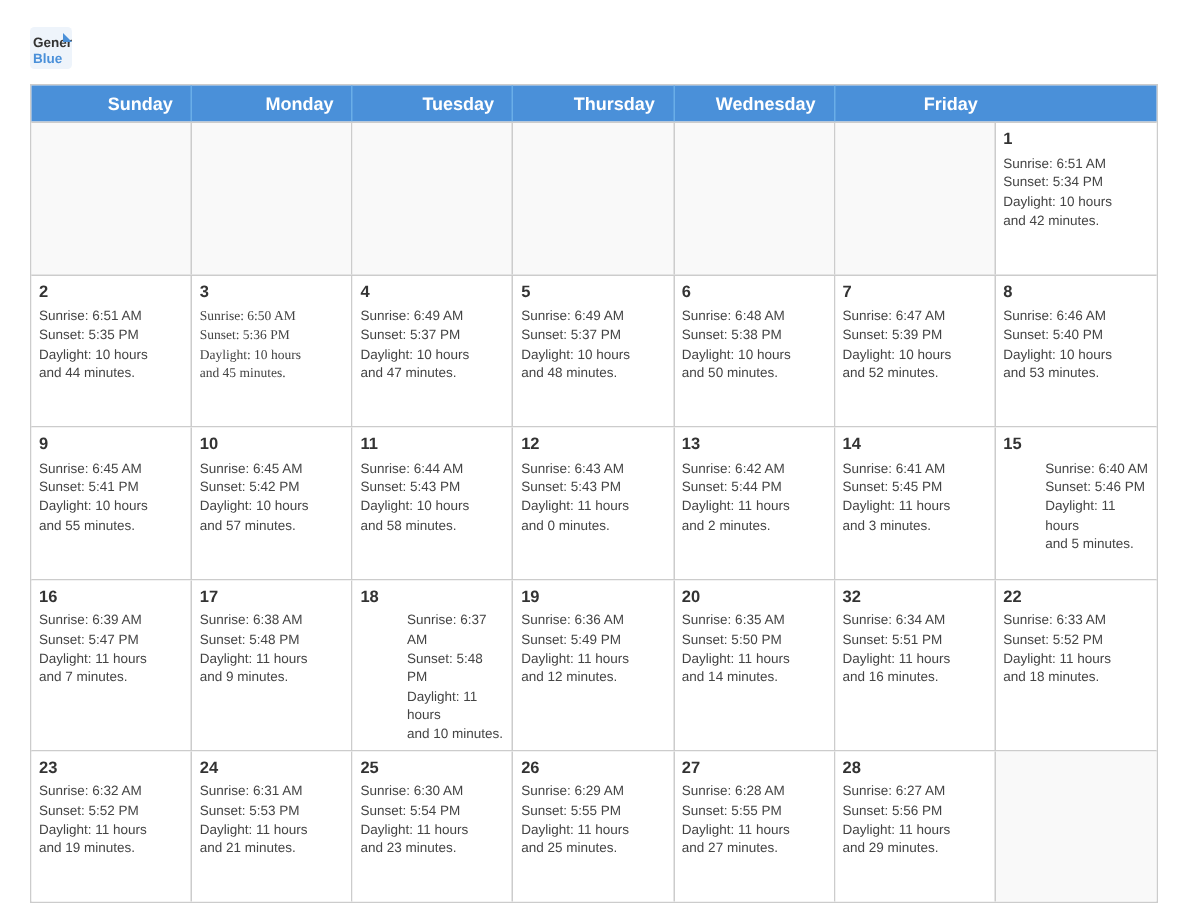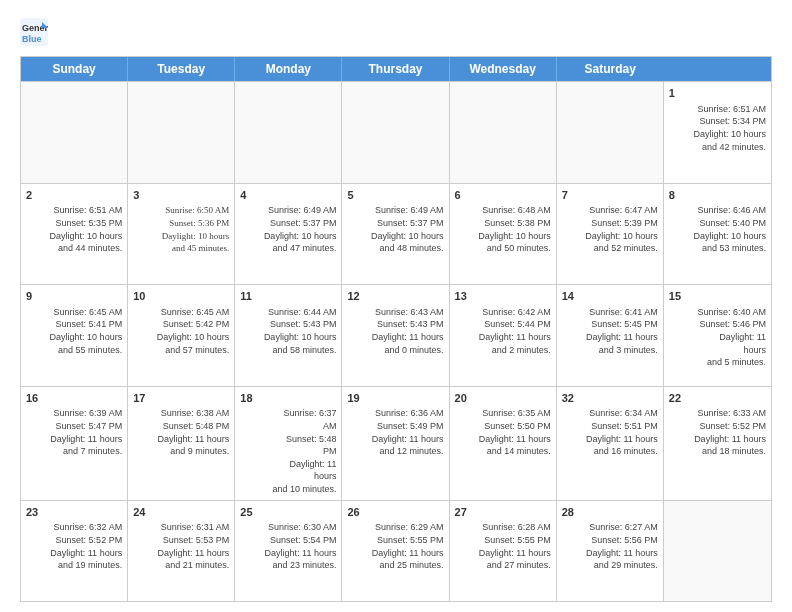--- a/index.html
+++ b/index.html
@@ -54,21 +54,21 @@
     .cal-header-row {
       display: grid;
       grid-template-columns: repeat(7, 1fr);
       background: #4a90d9;
     }
     .cal-header-cell {
       color: #fff;
       font-size: 12px;
       font-weight: bold;
       padding: 5px 12px;
-      text-align: center;
+      text-align: right;
       border-right: 1px solid #6aaee8;
     }
     .cal-header-cell:last-child { border-right: none; }
     .cal-body {
       flex: 1;
       display: flex;
       flex-direction: column;
     }
     .cal-row {
       display: grid;
@@ -90,21 +90,20 @@
     .cal-cell .day-num {
       font-size: 11px;
       font-weight: bold;
       display: block;
       margin-bottom: 2px;
     }
     .cal-cell .info {
       color: #444;
       font-size: 9px;
       line-height: 1.4;
-      text-align: right;
     }
   </style>
 </head>
 <body>
 
 <div class="page">
   <div class="header">
     <div class="logo">
       <svg class="logo-icon" viewBox="0 0 28 28">
         <rect x="0" y="0" width="28" height="28" rx="3" fill="#eef4fb"></rect>
@@ -119,25 +118,25 @@
     </div>
     <div class="title-block">
       <div class="main-title"></div>
       <div class="subtitle"></div>
     </div>
   </div>
 
   <div class="calendar">
     <div class="cal-header-row" id="cal-header">
         <div class="cal-header-cell">Sunday</div>
+        <div class="cal-header-cell">Monday</div>
         <div class="cal-header-cell">Tuesday</div>
-        <div class="cal-header-cell">Monday</div>
         <div class="cal-header-cell">Thursday</div>
         <div class="cal-header-cell">Wednesday</div>
-        <div class="cal-header-cell">Saturday</div>
+        <div class="cal-header-cell">Friday</div>
       </div>
     <div class="cal-body" id="cal-body">
         <div class="cal-row">
           <div class="cal-cell empty"></div>
           <div class="cal-cell empty"></div>
           <div class="cal-cell empty"></div>
           <div class="cal-cell empty"></div>
           <div class="cal-cell empty"></div>
           <div class="cal-cell empty"></div>
           <div class="cal-cell">

